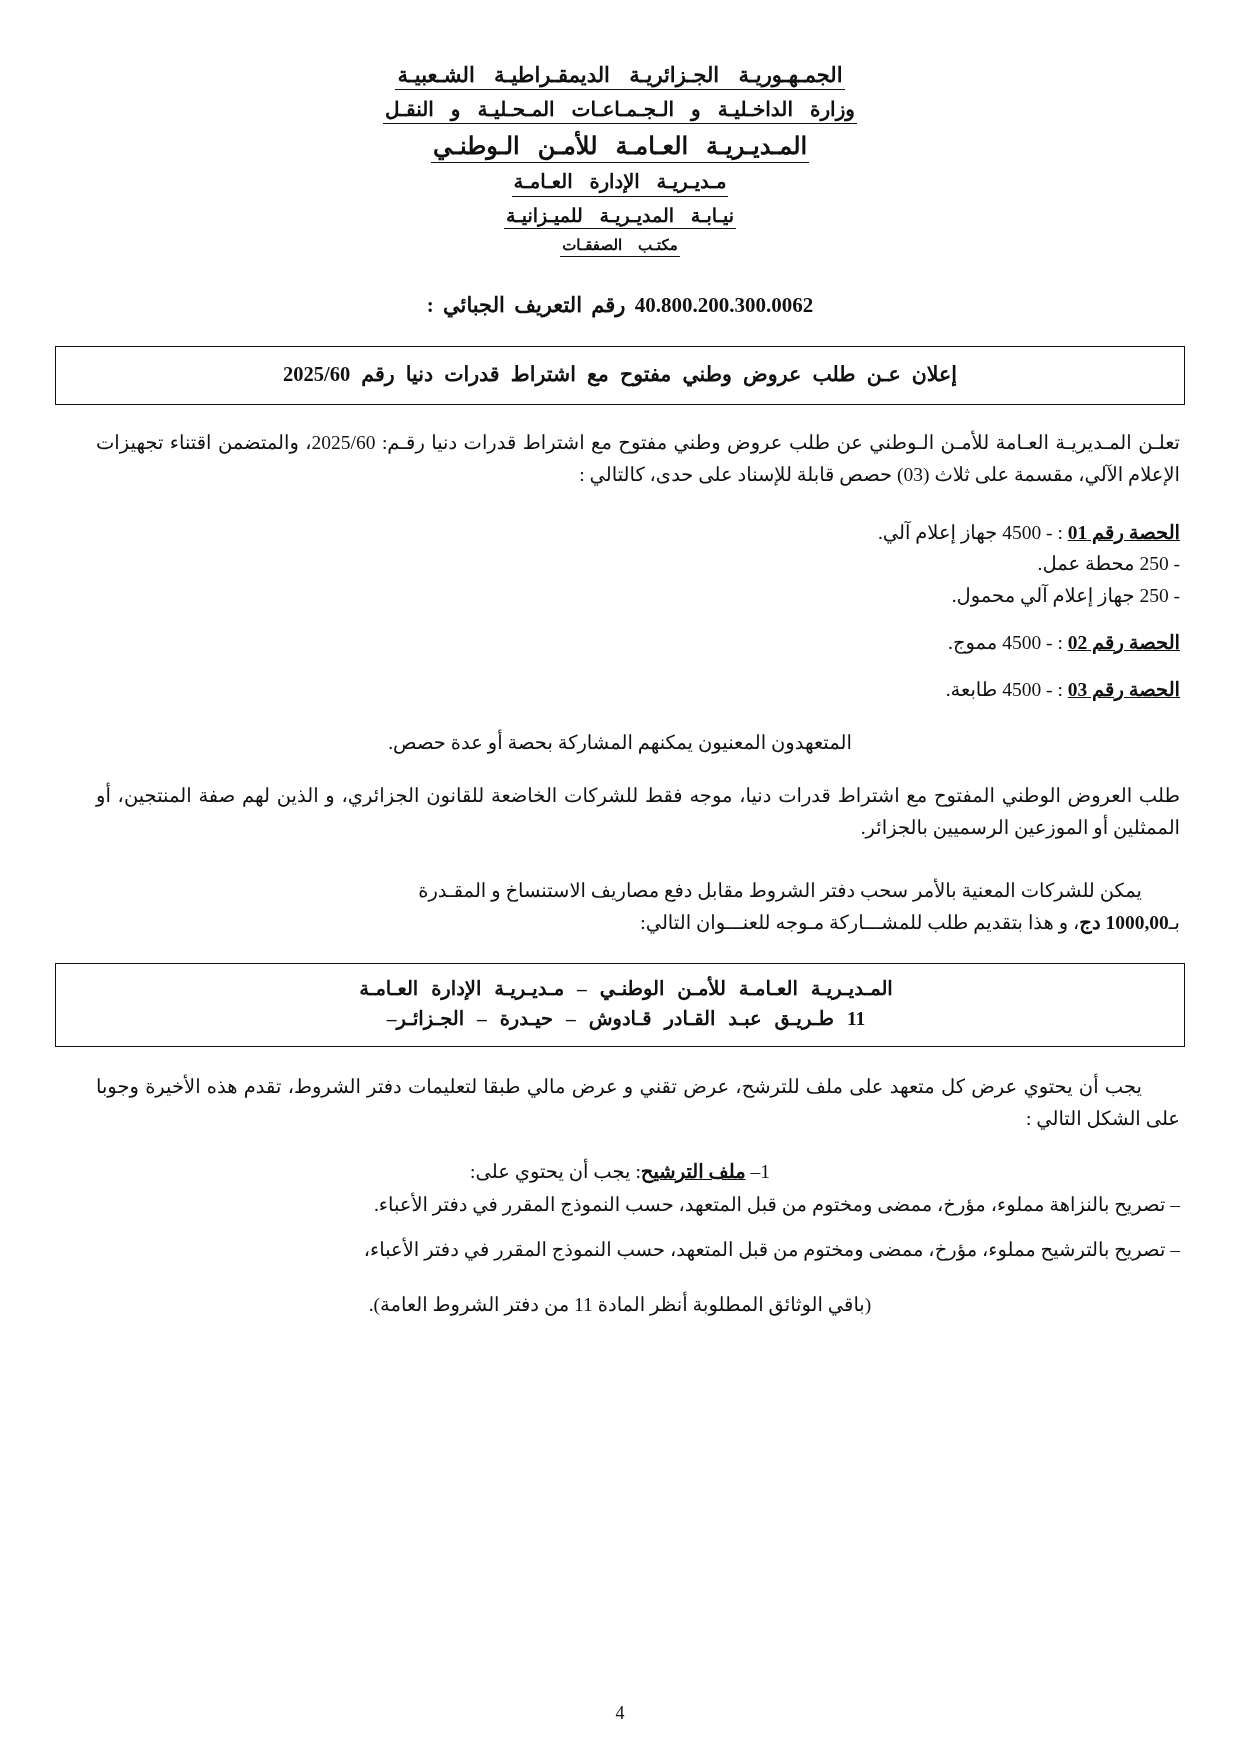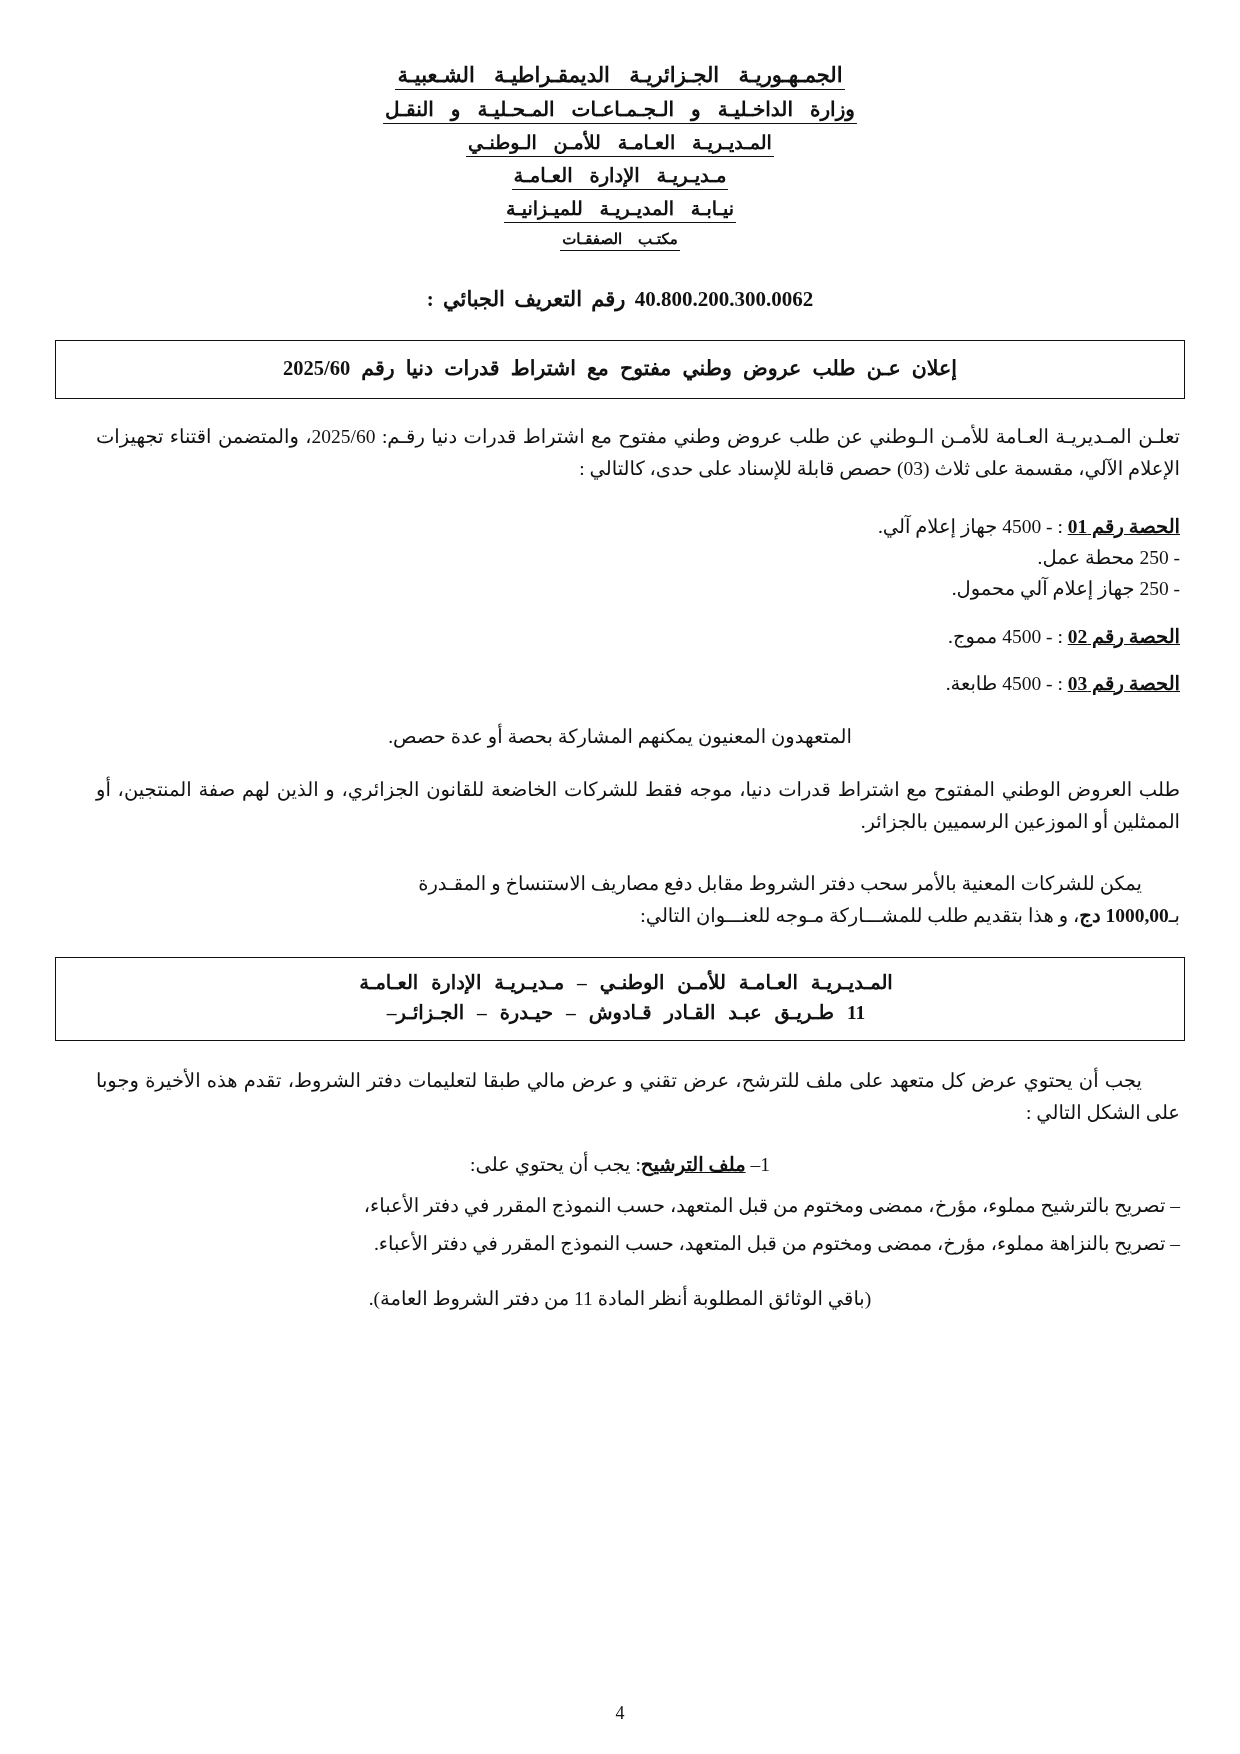--- a/index.html
+++ b/index.html
@@ -34,21 +34,21 @@
     letter-spacing: 0px;
     margin: 0 auto 7px auto;
     display: table;
     border-bottom: 1.6px solid #111;
     padding: 0 2px 1px 2px;
     line-height: 1.25;
     word-spacing: 10px;
   }
   .letterhead .lh-line.l1 { font-size: 21px; word-spacing: 14px; }
   .letterhead .lh-line.l2 { font-size: 20px; word-spacing: 12px; }
-  .letterhead .lh-line.l3 { font-size: 19px; word-spacing: 12px; }
+  .letterhead .lh-line.l3 { font-size: 24px; word-spacing: 12px; }
   .letterhead .lh-line.l4 { font-size: 19.5px; word-spacing: 12px; }
   .letterhead .lh-line.l5 { font-size: 19px; word-spacing: 12px; }
   .letterhead .lh-line.l6 { font-size: 15px; word-spacing: 12px; }
 
   .tax-line {
     margin-top: 36px;
     text-align: center;
     font-weight: bold;
     font-size: 21px;
     direction: rtl;
@@ -215,21 +215,21 @@
     <div class="a">11 طـريـق عبـد القـادر قـادوش – حيـدرة – الجـزائـر–</div>
   </div>
 
   <div class="para indent" style="margin-top:24px;">يجب أن يحتوي عرض كل متعهد على ملف للترشح، عرض تقني و عرض مالي طبقا لتعليمات دفتر الشروط، تقدم هذه الأخيرة وجوبا على الشكل التالي :</div>
 
   <div class="list-head">
     <span>1–</span>
     <span class="ul bold">ملف الترشيح</span><span>: يجب أن يحتوي على:</span>
   </div>
 
+  <div class="dash-item" style="margin-top:6px;">– تصريح بالنزاهة مملوء، مؤرخ، ممضى ومختوم من قبل المتعهد، حسب النموذج المقرر في دفتر الأعباء.</div>
   <div class="dash-item">– تصريح بالترشيح مملوء، مؤرخ، ممضى ومختوم من قبل المتعهد، حسب النموذج المقرر في دفتر الأعباء،</div>
-  <div class="dash-item" style="margin-top:6px;">– تصريح بالنزاهة مملوء، مؤرخ، ممضى ومختوم من قبل المتعهد، حسب النموذج المقرر في دفتر الأعباء.</div>
 
   <div class="note" style="margin-top:28px;">(باقي الوثائق المطلوبة أنظر المادة 11 من دفتر الشروط العامة).</div>
 
   <div class="page-number">4</div>
   <div class="footer-ref">ALMASDAR- ANEP 2616002348- 27/01/2026</div>
 
 </div>
 
 </body></html>

